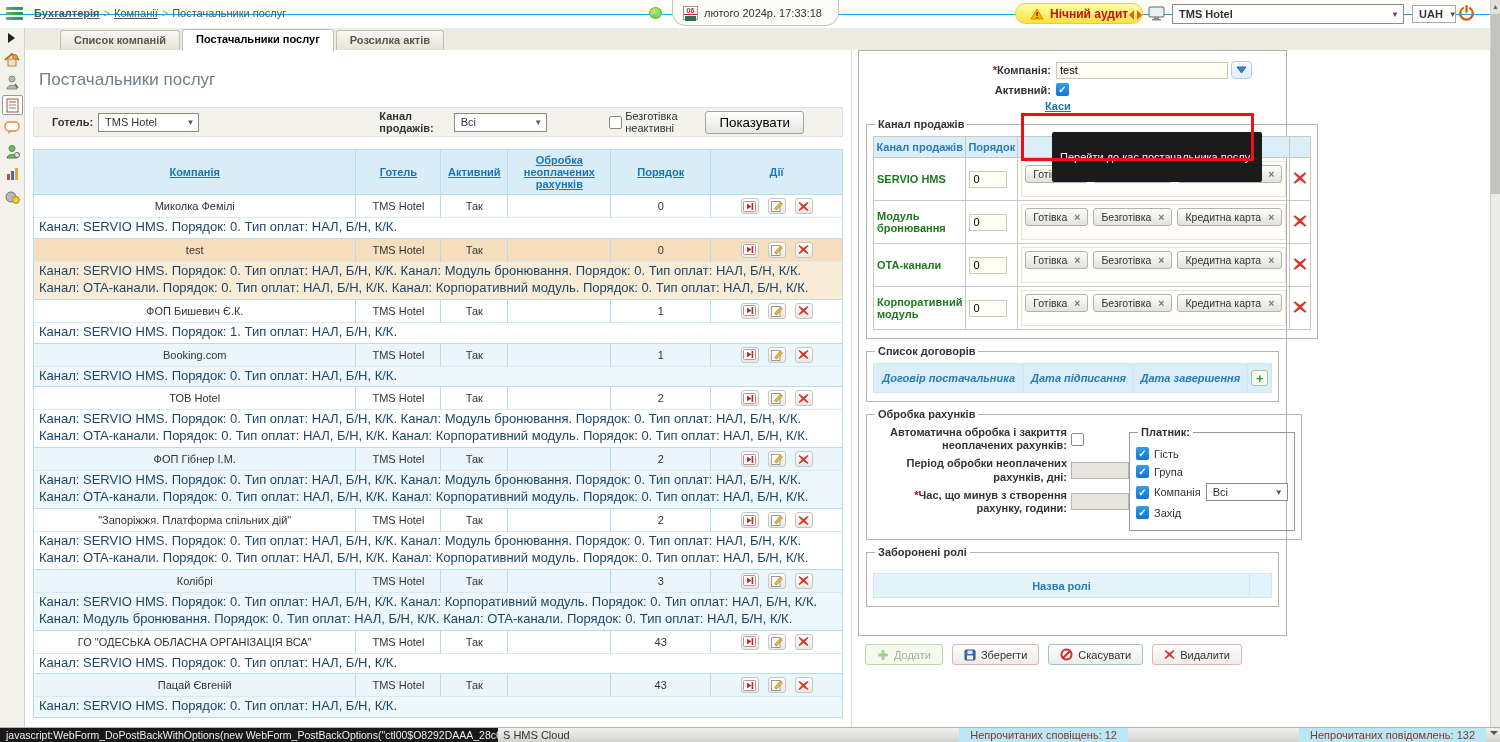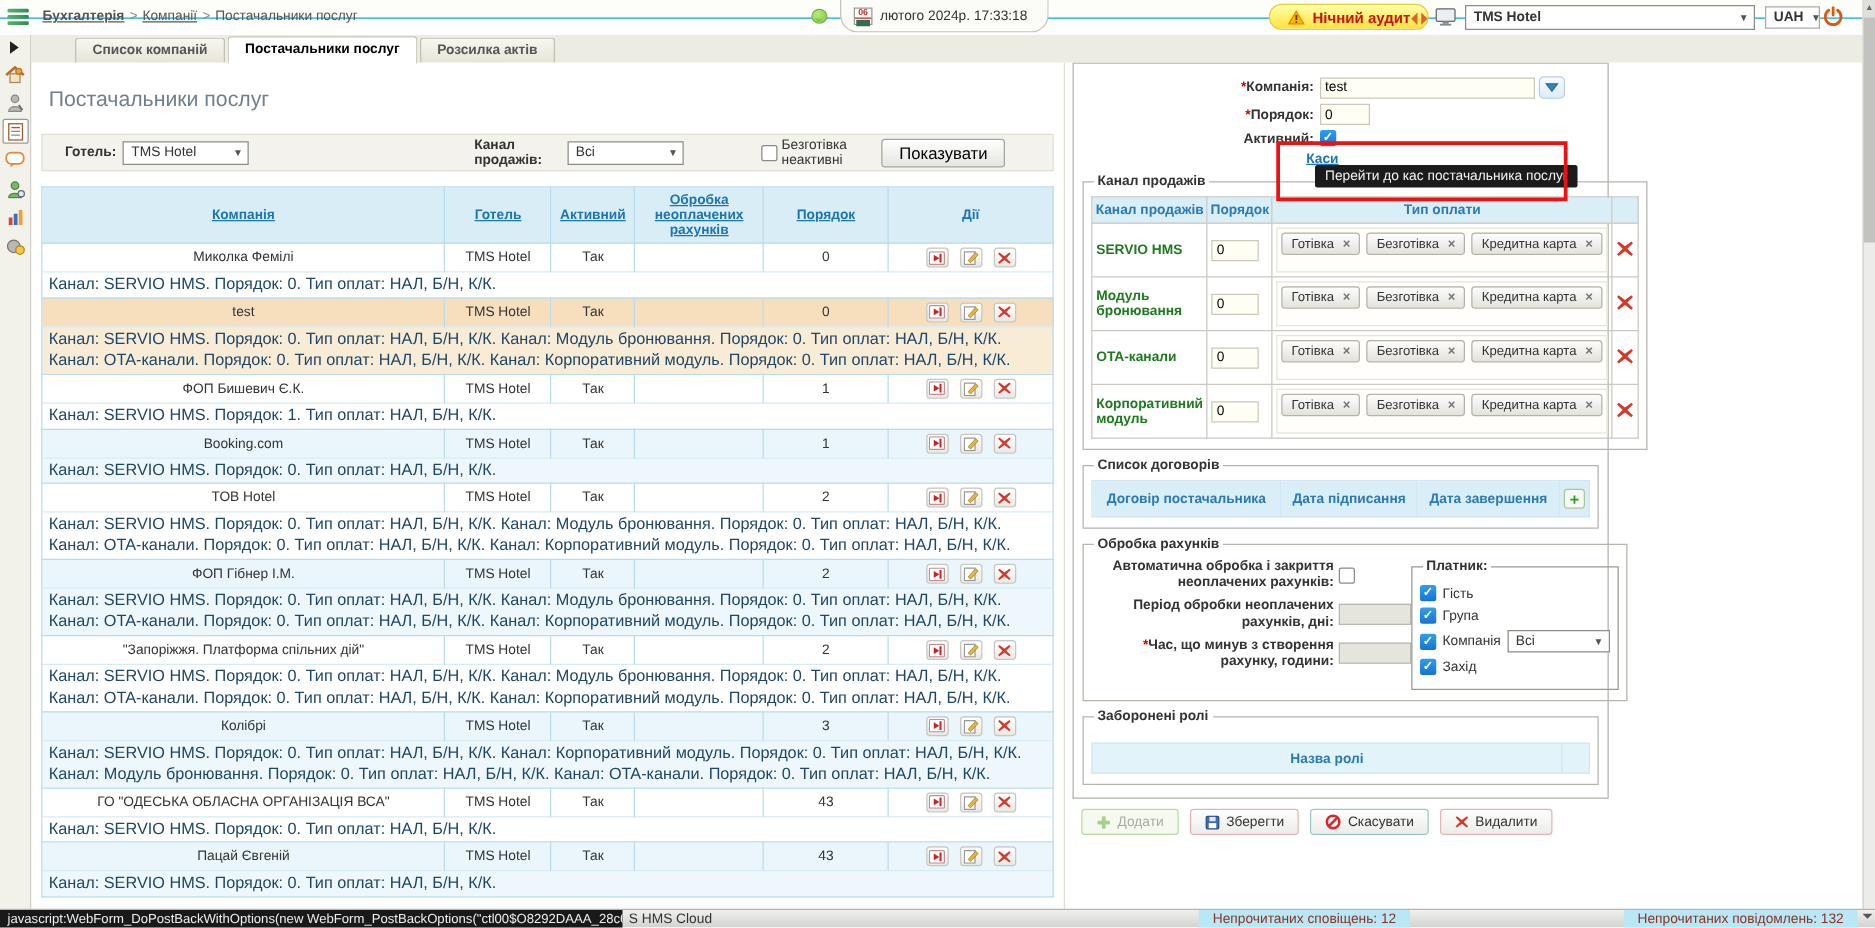--- a/index.html
+++ b/index.html
@@ -86,37 +86,37 @@
   .edit-title { margin:30px 0 7px 2px; font-size:14px; font-weight:bold; color:#8296a4; }
   .edit-box { position:relative; width:429px; min-height:586px; background:#fff; border:1px solid #b2b2aa; padding:10px 0 10px; }
   .frow { display:flex; align-items:center; margin:0 0 4px; }
   .flabel { width:197px; text-align:right; font-weight:bold; padding-right:5px; flex:none; }
   .req { color:#cc0000; }
   .inp { height:17px; border:1px solid #ccc8bb; background:#fffef5; font-size:11px; padding:0 3px; font-family:"Liberation Sans",sans-serif; }
   .inp-company { width:172px; }
   .inp-order { width:40px; }
   .dd-btn { width:21px; height:18px; margin-left:3px; border:1px solid #b6cee4; border-radius:4px; background:linear-gradient(#f7fbff,#dbeefb); display:inline-flex; align-items:center; justify-content:center; cursor:pointer; }
   .kasy-link { margin-left:186px; color:#1b75b5; font-weight:bold; text-decoration:underline; cursor:pointer; display:inline-block; }
-  .tooltip { position:absolute; left:193px; top:81px; background:#1b1b1b; color:#f2f2f2; padding:3px 8px; border-radius:2px; white-space:nowrap; z-index:9; }
+  .tooltip { position:absolute; left:193px; top:81px; background:#1b1b1b; color:#f2f2f2; padding:19px 8px; border-radius:2px; white-space:nowrap; z-index:9; }
   .hl-rect { position:absolute; left:162px; top:62px; width:233px; height:48px; border:3px solid #ee1111; z-index:10; pointer-events:none; }
 
   fieldset { margin:6px 7px 0; border:1px solid #b5b5ad; padding:6px 6px 8px; position:relative; }
   legend { font-weight:bold; color:#333; padding:0 3px; margin-left:2px; font-size:11px; }
 
   table.channels { width:100%; border-collapse:collapse; }
   table.channels th { border:1px solid #c9c9c2; background:#daeef8; color:#2a7ab5; font-weight:bold; padding:4px 2px; text-align:center; }
   table.channels td { border:1px solid #c9c9c2; padding:3px; vertical-align:middle; }
   .chan-name { width:100px; text-align:left; color:#1e7a1e; font-weight:bold; }
   .chan-ord { width:46px; } .chan-ord .inp { width:38px; }
   .chan-del { width:20px; text-align:center; border-left:none; }
   .pay-box { border:1px solid #e7e3d5; background:#fffefa; min-height:36px; padding:3px; display:flex; gap:5px; align-items:flex-start; }
   .pay-tag { display:inline-flex; gap:7px; align-items:center; padding:2px 7px; border:1px solid #b3b3ab; border-radius:3px; background:linear-gradient(#fdfdfc,#e3e2db); font-size:10.5px; cursor:pointer; white-space:nowrap; }
   .tag-x { color:#777; font-weight:bold; }
 
-  table.contracts { width:100%; border-collapse:collapse; }
+  table.contracts { width:100%; border-collapse:collapse;font-style:italic; }
   table.contracts th { border:1px solid #cfe7f2; background:#daeef8; color:#2a7ab5; font-weight:bold; padding:6px 2px; text-align:center; }
   .add-col { width:24px; }
   .add-btn { display:inline-flex; width:17px; height:16px; align-items:center; justify-content:center; border:1px solid #a8c5a0; border-radius:3px; background:#f6faf3; color:#2e9e2e; font-weight:bold; font-size:13px; cursor:pointer; line-height:1; }
 
   .inv-flex { display:flex; }
   .inv-left { width:252px; }
   .irow { display:flex; align-items:center; margin-bottom:5px; }
   .ilabel { width:198px; text-align:right; font-weight:bold; line-height:1.2; padding-right:4px; flex:none; }
   .inp-dis { width:58px; height:17px; background:#e6e5dd; border:1px solid #b9b8b0; }
   .payer-fs { width:155px; margin:0 0 0 4px; padding:4px 6px 6px; border:1px solid #9a9a92; }
@@ -618,24 +618,20 @@
       <div class="frow">
         <span class="flabel"><span class="req">*</span><span>Компанія:</span></span>
         <input class="inp inp-company" value="test" style="">
         <span class="dd-btn">
             <svg width="11" height="8">
               <path d="M1 1 L10 1 L5.5 7 Z" fill="#3b82c4" stroke="#2a6aa5"></path>
             </svg>
           </span>
       </div>
 
-      <div class="frow">
-        <span class="flabel"><span class="req">*</span><span>Порядок:</span></span>
-        <input class="inp inp-order" value="0" style="">
-      </div>
 
       <div class="frow">
         <span class="flabel">Активний:</span>
         <span class="cbx">✓</span>
       </div>
 
       <div class="frow">
         <span class="kasy-link">Каси</span>
       </div>
 

